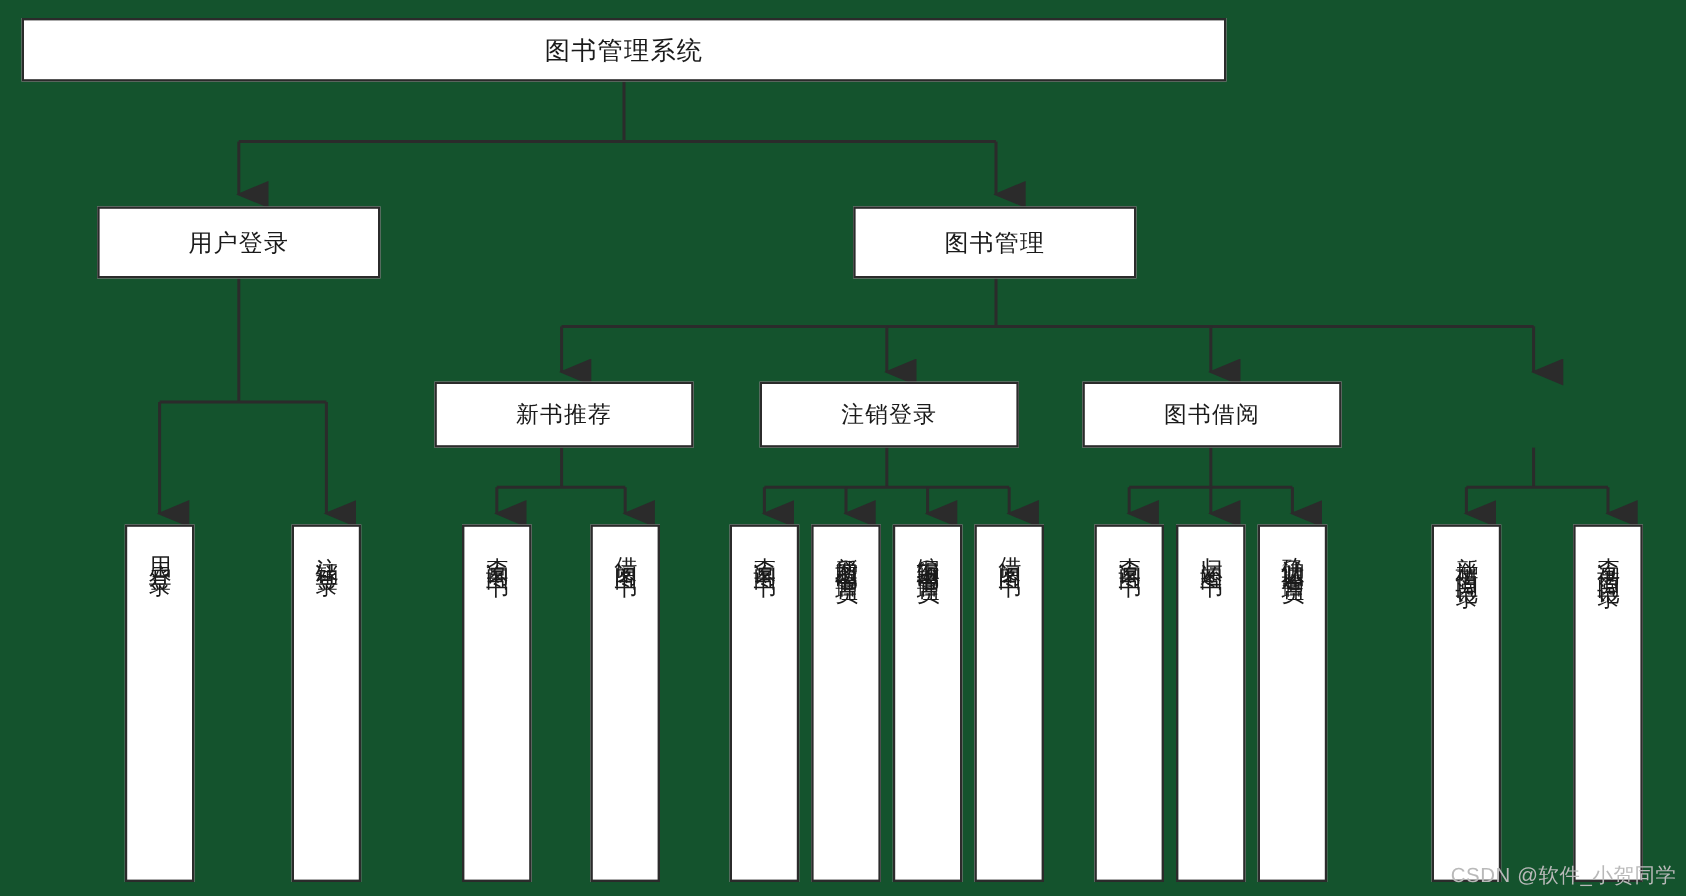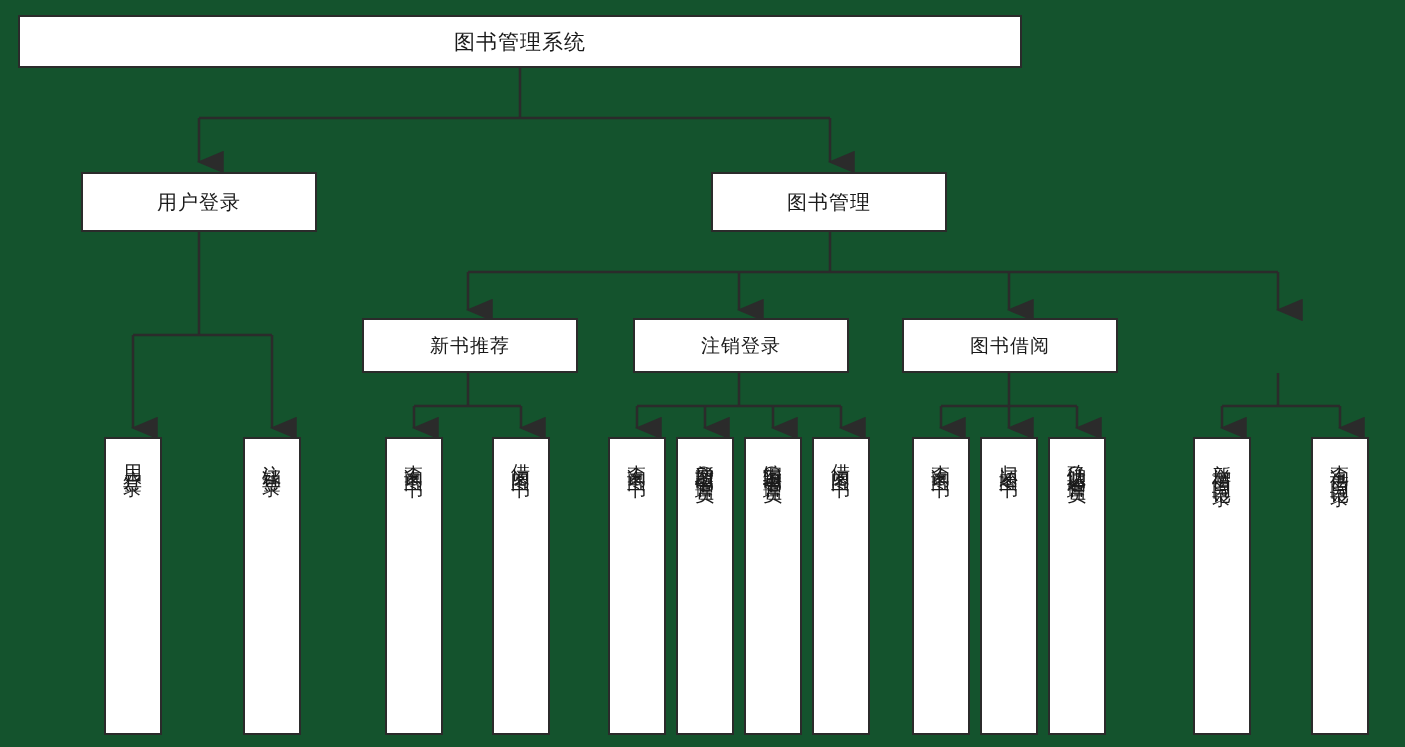--- a/index.html
+++ b/index.html
@@ -186,13 +186,14 @@
     <span class="vtext">确认归还（管理员）</span>
   </div>
 
   <div class="node leaf" style="left:1193px; top:437px; width:58px; height:298px;">
     <span class="vtext">新增借阅记录</span>
   </div>
   <div class="node leaf" style="left:1311px; top:437px; width:58px; height:298px;">
     <span class="vtext">查询借阅记录</span>
   </div>
 
+  <div class="watermark">CSDN @软件_小贺同学</div>
 </div>
 
 </body></html>

